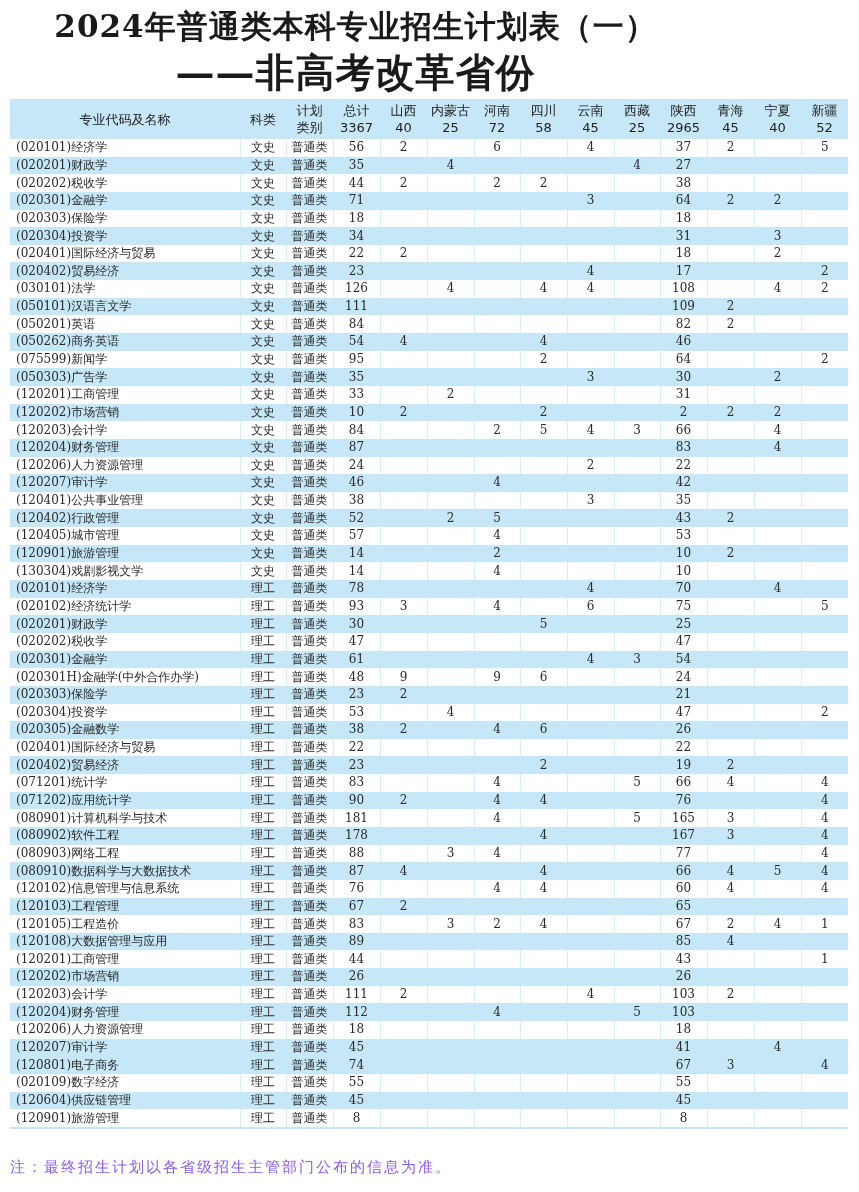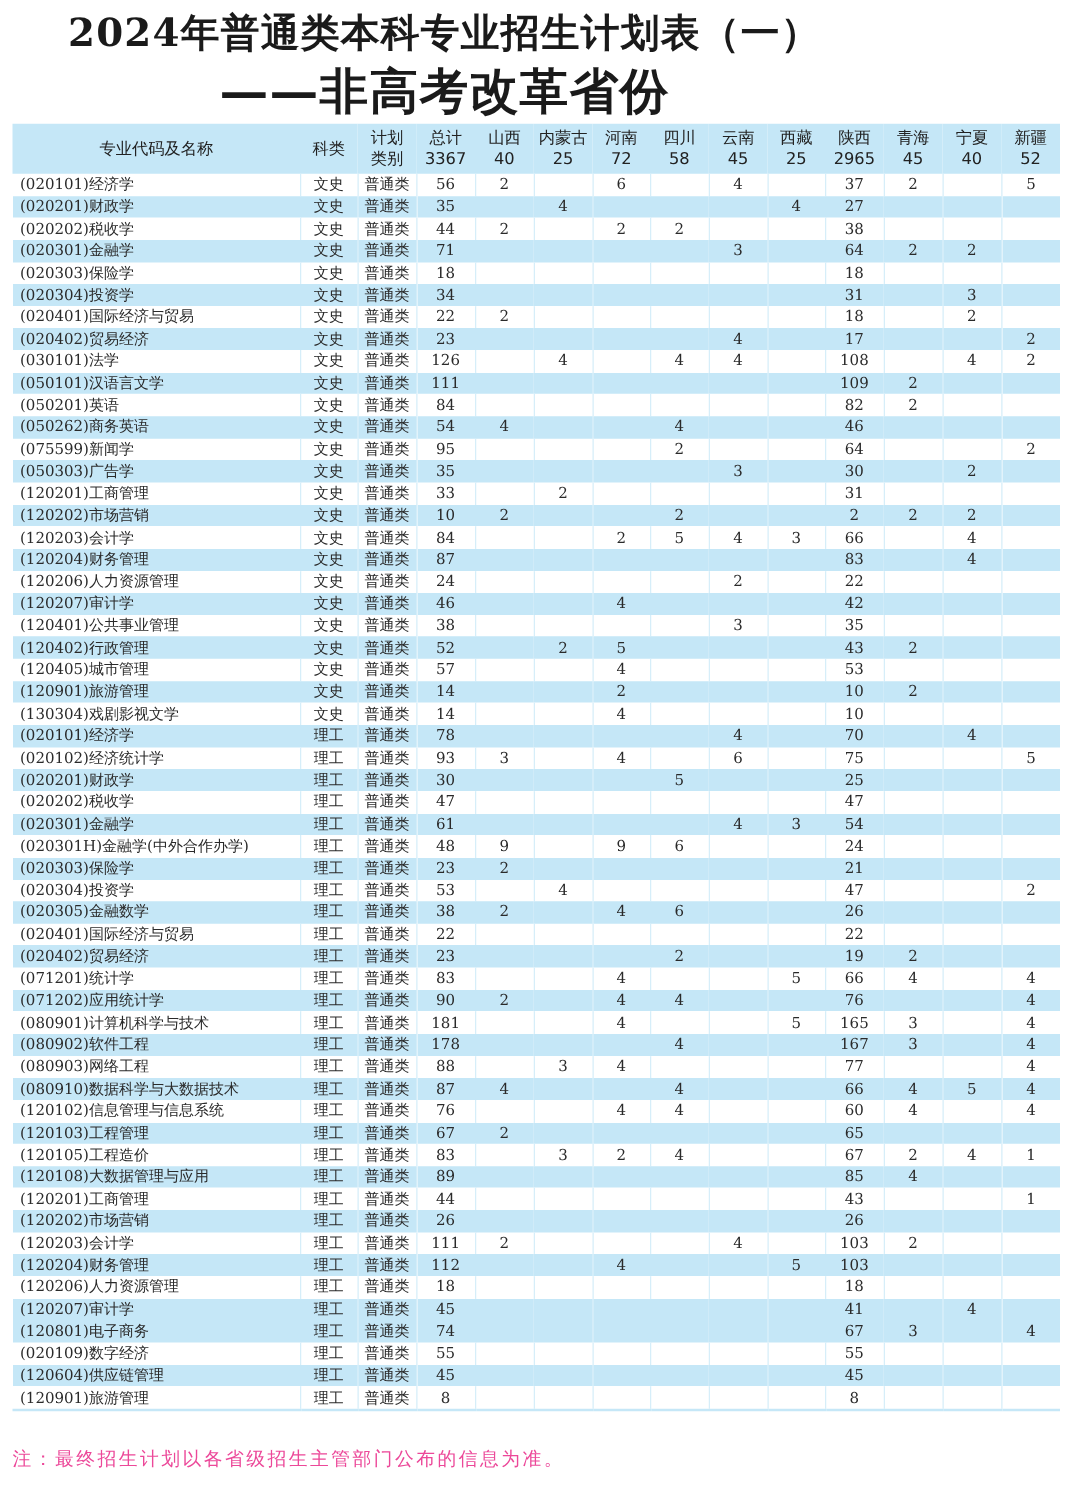--- a/index.html
+++ b/index.html
@@ -14,21 +14,21 @@
   table.plan th { background: #c5e7f7; font-family: "DejaVu Sans", sans-serif; font-weight: normal;
                   font-size: 13px; color: #222; line-height: 17px; padding: 3px 0; height: 34px;
                   text-align: center; vertical-align: middle; }
   table.plan td { font-size: 12px; height: 17.65px; line-height: 17px; padding: 0;
                   text-align: center; white-space: nowrap; overflow: hidden;
                   border-left: 1.5px solid #d6eef9; }
   table.plan td.name { text-align: left; padding-left: 6px; border-left: none; font-size: 12px; }
   table.plan tr.alt td { background: #c5e7f7; border-left-color: #c5e7f7; }
   table.plan tr.last td { border-bottom: 2px solid #c5e7f7; }
   .note { position: absolute; left: 10px; top: 1158px; font-size: 15px; letter-spacing: 2px;
-          font-family: Liberation Sans, sans-serif; color: #ec4899; }
+          font-family: Liberation Sans, sans-serif; color: #8b5cf6; }
 </style>
 </head>
 <body>
 
 <div class="title title1">2024年普通类本科专业招生计划表（一）</div>
 <div class="title title2">——非高考改革省份</div>
 
 <table class="plan">
   <colgroup>
     <col style="width:230px">

